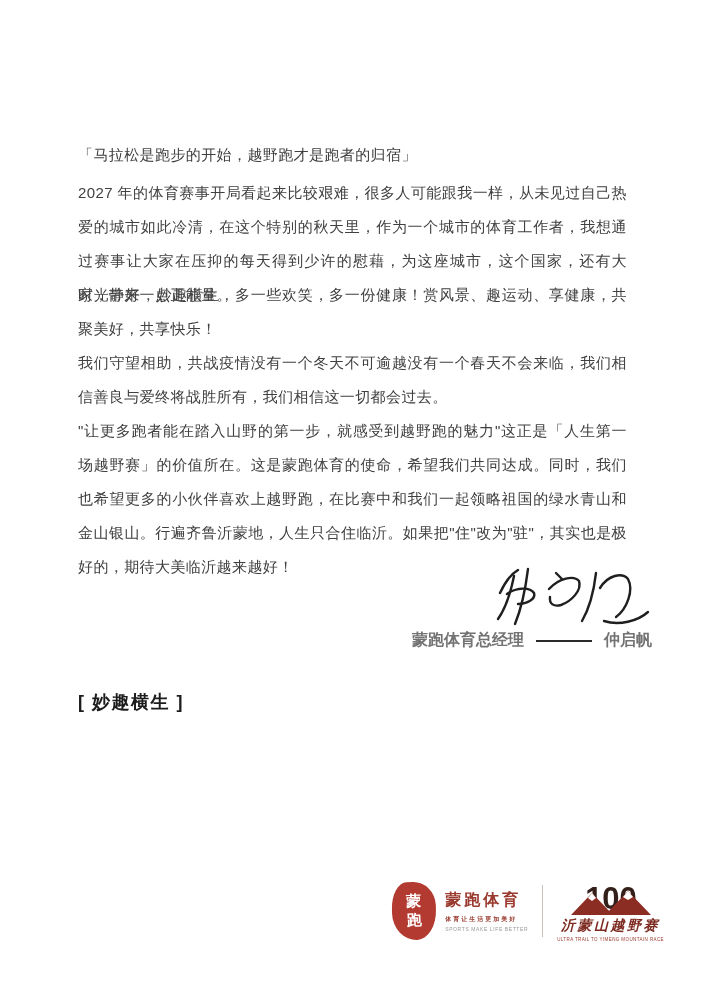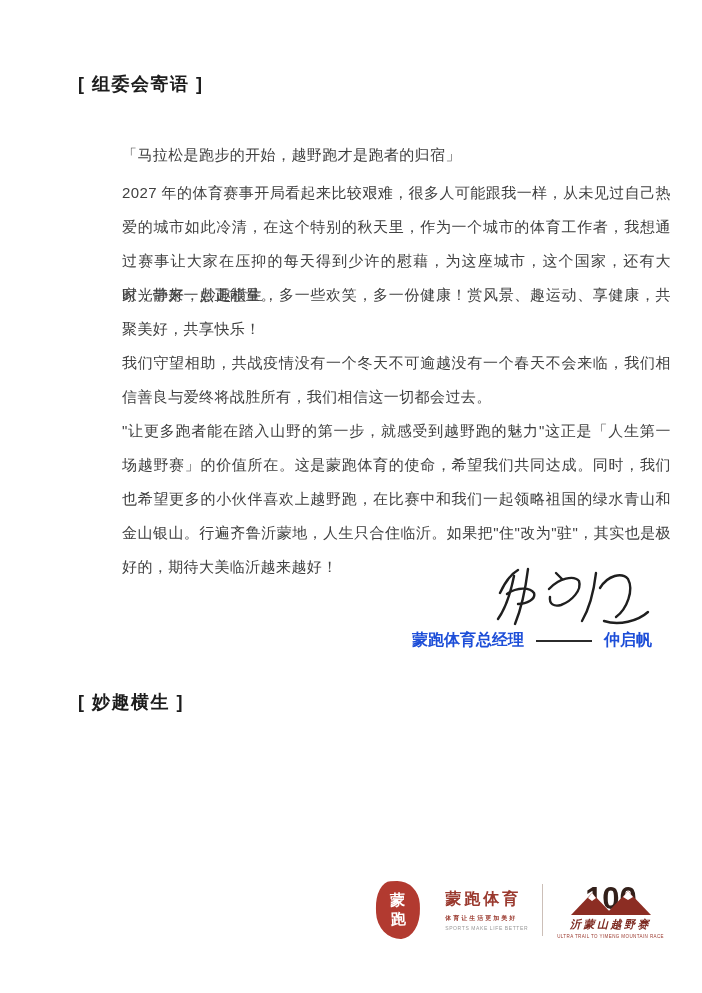--- a/index.html
+++ b/index.html
@@ -25,37 +25,36 @@
   }
   .body-text {
     position: absolute;
     left: 78px;
     width: 549px;
     font-size: 15px;
     line-height: 34px;
     color: #404040;
     letter-spacing: 0.4px;
     text-align: justify;
-    margin-left: 44px;
   }
   .quote-line { text-align: left; }
   .sig-block {
     position: absolute;
     right: 46px;
     top: 563px;
     width: 170px;
     height: 72px;
   }
   .sig-caption {
     position: absolute;
     right: 50px;
     top: 630px;
     font-size: 16px;
     font-weight: 700;
-    color: #1d4ed8;
+    color: #737373;
     white-space: nowrap;
     display: flex;
     align-items: center;
     margin-left: 40px;
   }
   .sig-dash {
     display: inline-block;
     width: 56px;
     height: 2px;
     background: #2b2b2b;
@@ -76,21 +75,21 @@
     transform: rotate(-2deg);
     display: flex;
     flex-direction: column;
     align-items: center;
     justify-content: center;
     color: #ffffff;
     font-weight: 700;
     font-size: 15px;
     line-height: 1.25;
   }
-  .brand-block { margin-left: 25px; }
+  .brand-block { margin-left: 9px; }
   .brand-name {
     font-size: 16px;
     font-weight: 700;
     color: #9a392e;
     letter-spacing: 3px;
   }
   .brand-tagline {
     margin-top: 4px;
     font-size: 6px;
     font-weight: 700;
@@ -111,38 +110,37 @@
   }
   .race-block {
     display: flex;
     flex-direction: column;
     align-items: center;
   }
   .race-name {
     font-family: "DejaVu Serif", "Liberation Serif", serif;
     font-style: italic;
     font-weight: 700;
-    font-size: 11px;
+    font-size: 14px;
     color: #7d2a21;
     letter-spacing: 2.5px;
     margin-top: 1px;
   }
   .race-name-en {
     font-size: 4.5px;
     color: #9a392e;
     letter-spacing: 0.4px;
     margin-top: 2px;
   }
 </style>
 </head>
 <body>
 
 <div class="page">
 
-  <div class="section-title" style="top:72px;">[ 组委会寄语 ]</div>
 
   <div class="body-text quote-line" style="top:138px;">「马拉松是跑步的开始，越野跑才是跑者的归宿」</div>
 
   <div class="body-text" style="top:176px;">2027 年的体育赛事开局看起来比较艰难，很多人可能跟我一样，从未见过自己热爱的城市如此冷清，在这个特别的秋天里，作为一个城市的体育工作者，我想通过赛事让大家在压抑的每天得到少许的慰藉，为这座城市，这个国家，还有大家，带来一点正能量。</div>
 
   <div class="body-text" style="top:346px;">我们守望相助，共战疫情没有一个冬天不可逾越没有一个春天不会来临，我们相信善良与爱终将战胜所有，我们相信这一切都会过去。</div>
 
   <div class="body-text" style="top:278px;">时光静好，妙趣横生，多一些欢笑，多一份健康！赏风景、趣运动、享健康，共聚美好，共享快乐！</div>
 
   <div class="body-text" style="top:414px;">"让更多跑者能在踏入山野的第一步，就感受到越野跑的魅力"这正是「人生第一场越野赛」的价值所在。这是蒙跑体育的使命，希望我们共同达成。同时，我们也希望更多的小伙伴喜欢上越野跑，在比赛中和我们一起领略祖国的绿水青山和金山银山。行遍齐鲁沂蒙地，人生只合住临沂。如果把"住"改为"驻"，其实也是极好的，期待大美临沂越来越好！</div>

